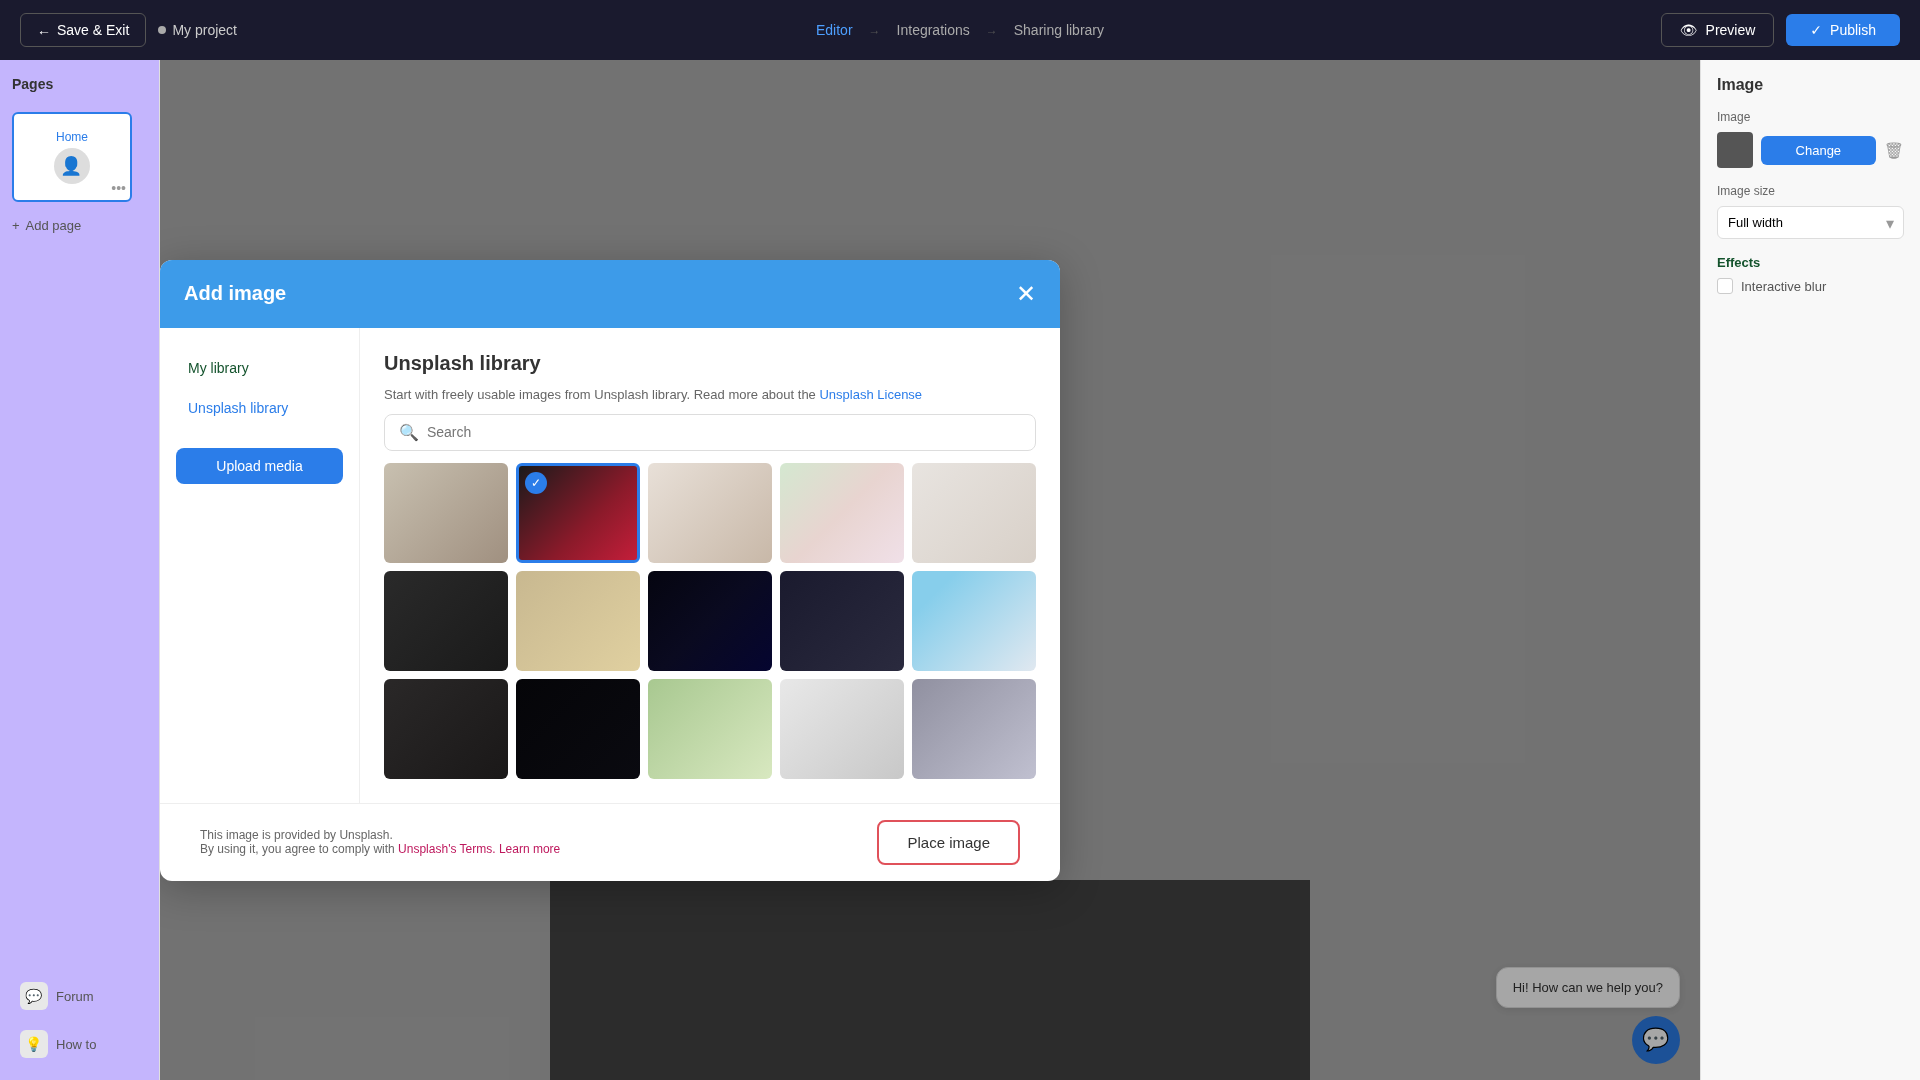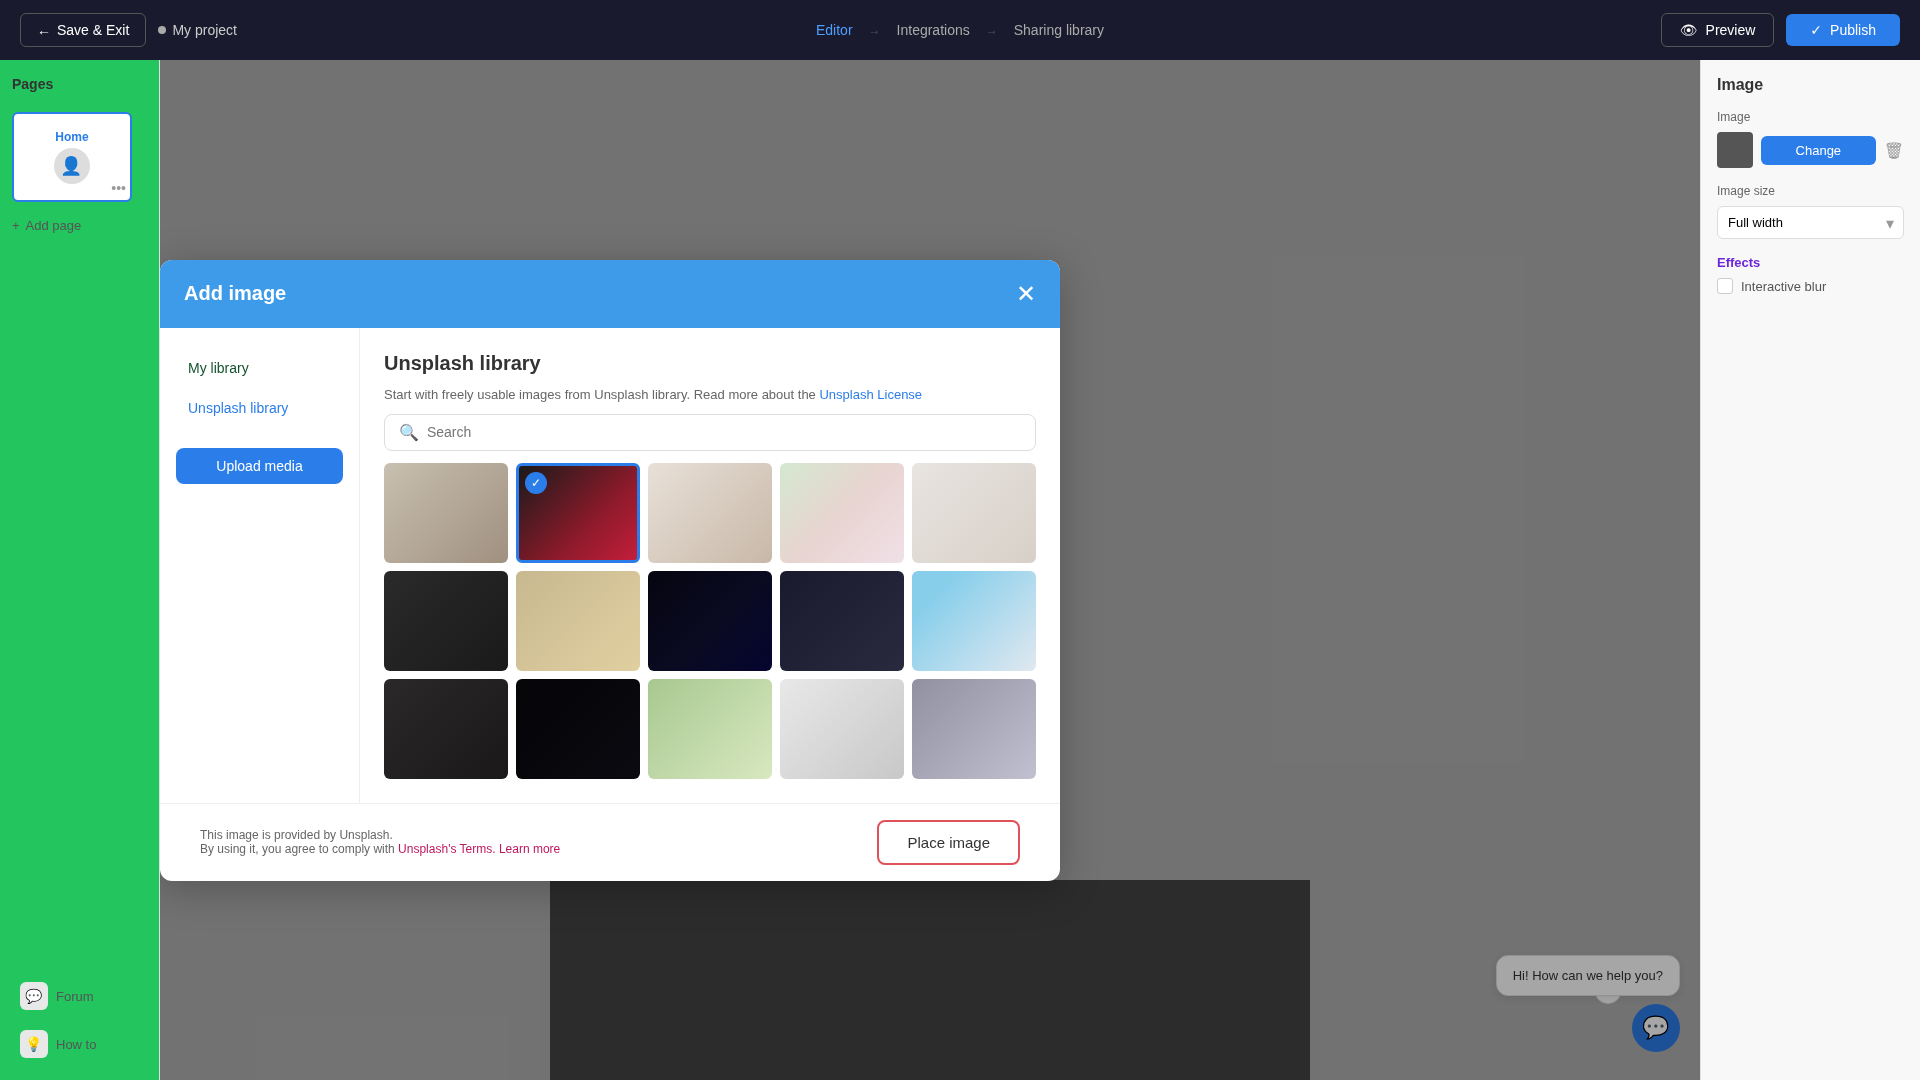--- a/index.html
+++ b/index.html
@@ -65,21 +65,21 @@
     
     .main-layout {
       display: flex;
       width: 100%;
       height: calc(1080px - 60px);
     }
 
     
     .left-sidebar {
       width: 160px;
-      background: #22c55e;
+      background: #c4b5fd;
       border-right: 1px solid #e0e0e0;
       padding: 16px 12px;
       display: flex;
       flex-direction: column;
       gap: 12px;
     }
     .sidebar-title { font-size: 14px; font-weight: 600; color: #333; margin-bottom: 8px; }
     .page-thumb {
       width: 120px;
       height: 90px;
@@ -87,21 +87,21 @@
       border: 2px solid #2b7de9;
       border-radius: 6px;
       display: flex;
       flex-direction: column;
       align-items: center;
       justify-content: center;
       cursor: pointer;
       position: relative;
       overflow: hidden;
     }
-    .page-thumb-label { font-size: 12px; color: #2b7de9; font-weight: 700; text-align: center; margin-bottom: 4px; }
+    .page-thumb-label { font-size: 12px; color: #2b7de9; font-weight: 400; text-align: center; margin-bottom: 4px; }
     .page-thumb-icon { width: 36px; height: 36px; background: #ddd; border-radius: 50%; display: flex; align-items: center; justify-content: center; color: #aaa; font-size: 18px; }
     .page-thumb-dots { position: absolute; bottom: 4px; right: 4px; color: #999; font-size: 14px; cursor: pointer; }
     .add-page-btn { display: flex; align-items: center; gap: 6px; color: #555; font-size: 13px; cursor: pointer; padding: 4px 0; }
 
     
     .bottom-nav { margin-top: auto; display: flex; flex-direction: column; gap: 8px; }
     .bottom-nav-item { display: flex; align-items: center; gap: 8px; padding: 6px 8px; border-radius: 6px; cursor: pointer; color: #555; font-size: 13px; }
     .bottom-nav-icon { width: 28px; height: 28px; background: #e8e8e8; border-radius: 6px; display: flex; align-items: center; justify-content: center; font-size: 14px; }
 
     
@@ -156,29 +156,29 @@
       padding: 8px 10px;
       border: 1px solid #ddd;
       border-radius: 6px;
       font-size: 13px;
       background: #fff;
       appearance: none;
       cursor: pointer;
     }
     .rs-select-wrapper { position: relative; }
     .rs-select-arrow { position: absolute; right: 10px; top: 50%; transform: translateY(-50%); color: #999; pointer-events: none; }
-    .rs-effects-label { font-size: 13px; font-weight: 600; color: #6d28d9; margin-bottom: 8px; }
+    .rs-effects-label { font-size: 13px; font-weight: 600; color: #14532d; margin-bottom: 8px; }
     .rs-checkbox-row { display: flex; align-items: center; gap: 8px; }
     .rs-checkbox { width: 16px; height: 16px; border: 1px solid #ccc; border-radius: 3px; background: #fff; }
     .rs-checkbox-label { font-size: 13px; color: #555; }
 
     
     .chat-bubble {
       position: absolute;
-      bottom: 28px;
+      bottom: 16px;
       right: 20px;
       z-index: 100;
     }
     .chat-tooltip {
       background: #fff;
       border: 1px solid #e0e0e0;
       border-radius: 12px;
       padding: 12px 16px;
       font-size: 13px;
       color: #333;

